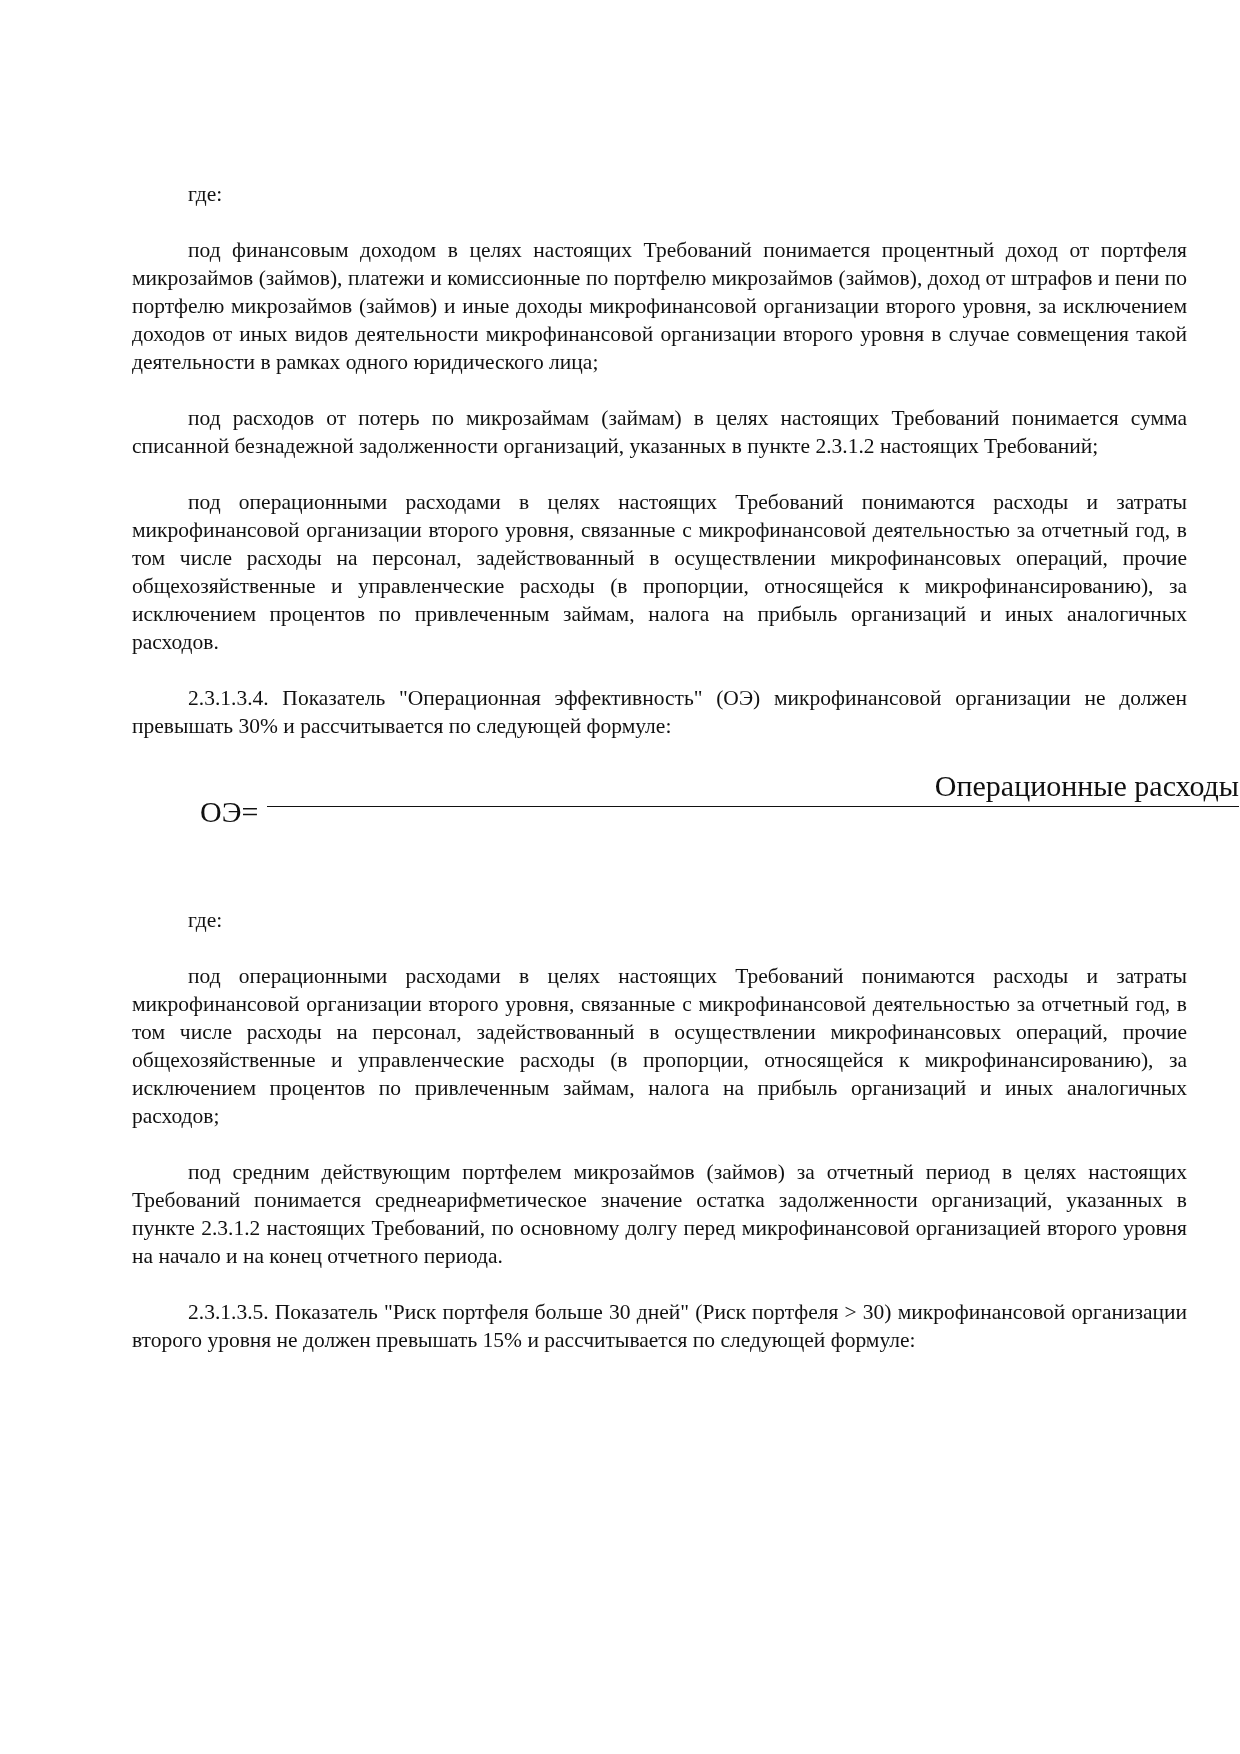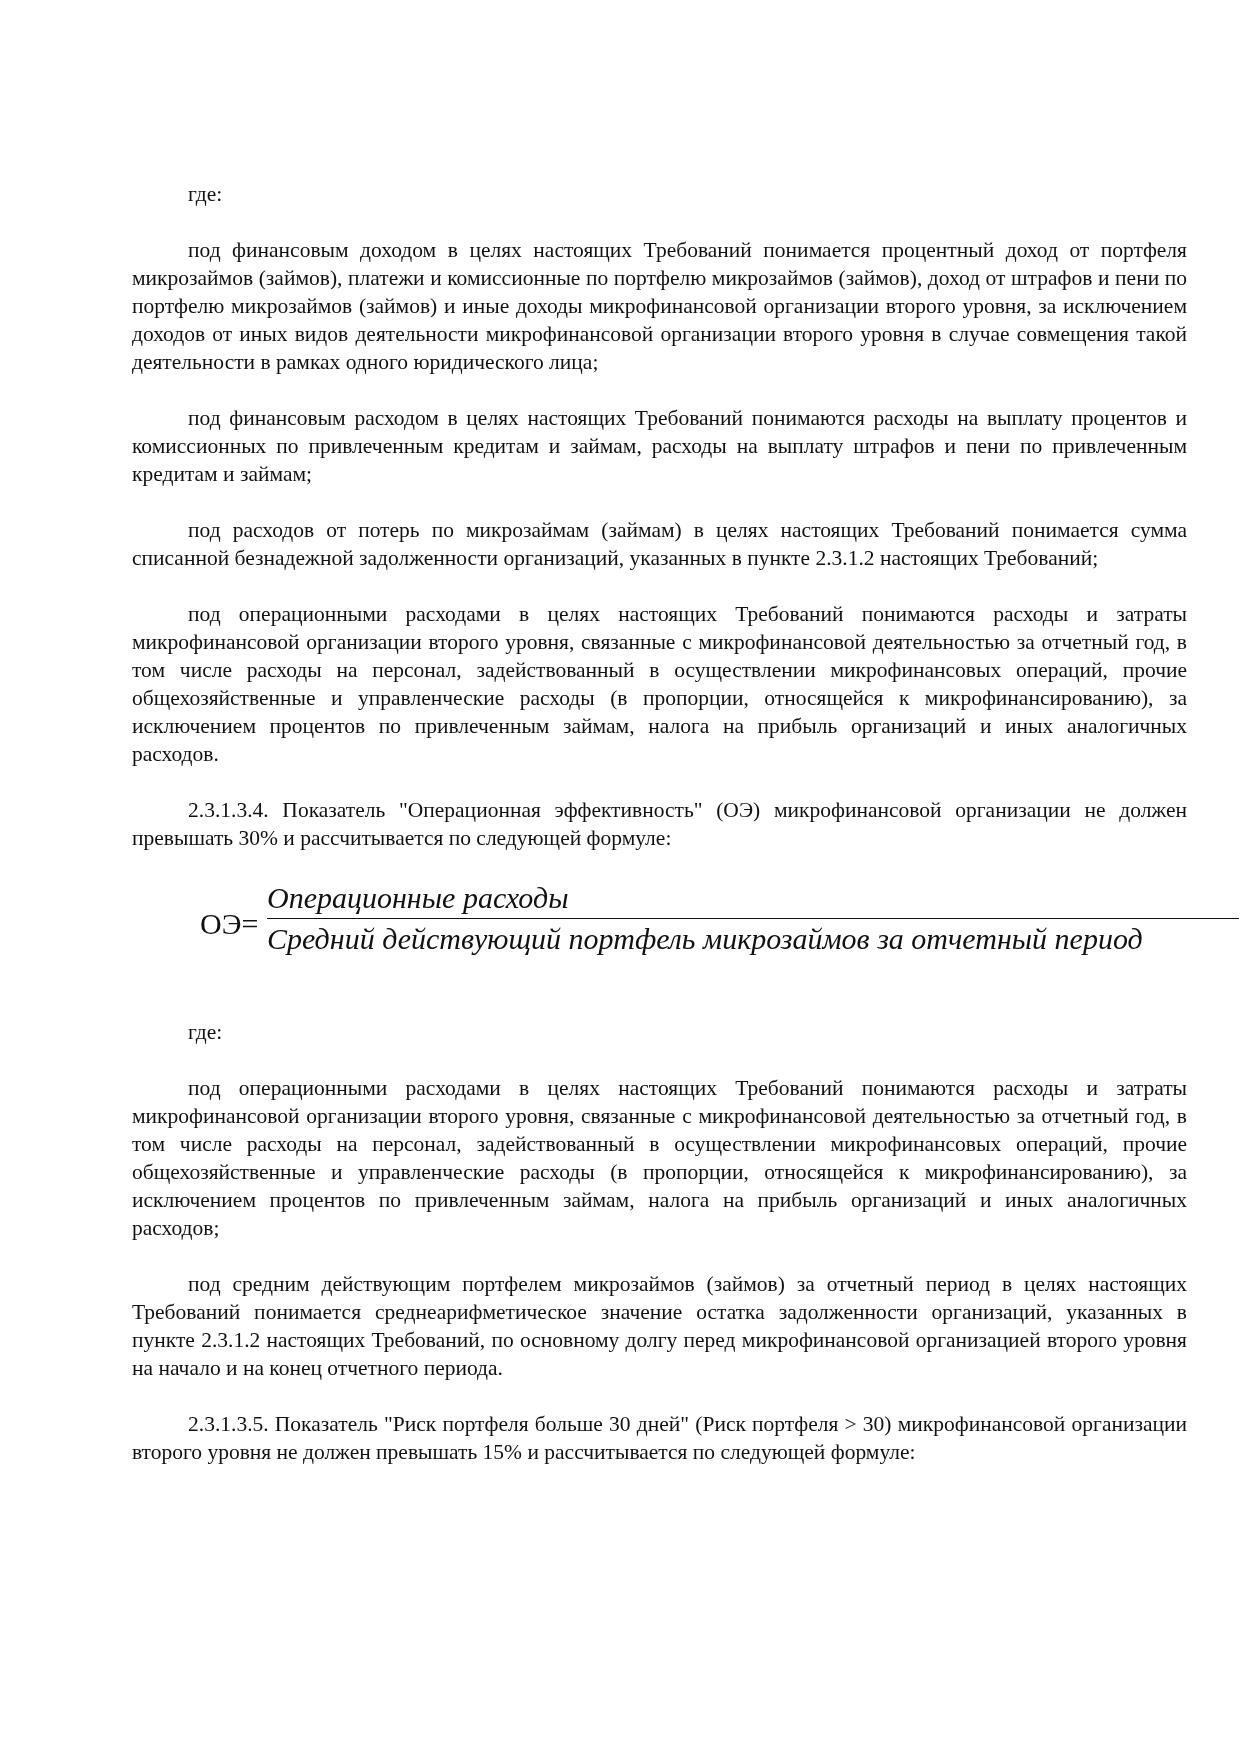--- a/index.html
+++ b/index.html
@@ -9,43 +9,41 @@
       font-family: "Liberation Serif", serif; font-size: 21.5px; line-height: 28px;
       color: #111111;
     }
     .p { text-align: justify; text-indent: 56px; margin: 16px 0 28px 0; }
     .where { margin: 0 0 28px 0; padding-left: 56px; }
     .formula {
       position: relative; height: 110px; margin: 10px 0 28px 0;
       font-family: "Liberation Serif", serif; font-size: 30px;
     }
     .f-lhs { position: absolute; left: 68px; top: 30px; }
-    .f-frac { position: absolute; left: 135px; top: 0; width: 972px; text-align: left; font-style: italic; }
+    .f-frac { position: absolute; left: 135px; top: 0; width: 972px; text-align: right; }
     .f-num { display: block; height: 36px; line-height: 36px; }
     .f-line { display: block; border-top: 1.5px solid #111; margin: 2px 0; }
     .f-den { display: block; height: 36px; line-height: 36px; }
     .f-comma { position: absolute; left: 1110px; top: 36px; }
   </style>
 </head>
 <body>
 
 <div class="page">
   <div class="where">где:</div>
   <p class="p">под финансовым доходом в целях настоящих Требований понимается процентный доход от портфеля микрозаймов (займов), платежи и комиссионные по портфелю микрозаймов (займов), доход от штрафов и пени по портфелю микрозаймов (займов) и иные доходы микрофинансовой организации второго уровня, за исключением доходов от иных видов деятельности микрофинансовой организации второго уровня в случае совмещения такой деятельности в рамках одного юридического лица;</p>
-  <p class="p">под финансовым расходом в целях настоящих Требований понимаются расходы на выплату процентов и комиссионных по привлеченным кредитам и займам, расходы на выплату штрафов и пени по привлеченным кредитам и займам;</p>
   <p class="p">под расходов от потерь по микрозаймам (займам) в целях настоящих Требований понимается сумма списанной безнадежной задолженности организаций, указанных в пункте 2.3.1.2 настоящих Требований;</p>
   <p class="p">под операционными расходами в целях настоящих Требований понимаются расходы и затраты микрофинансовой организации второго уровня, связанные с микрофинансовой деятельностью за отчетный год, в том числе расходы на персонал, задействованный в осуществлении микрофинансовых операций, прочие общехозяйственные и управленческие расходы (в пропорции, относящейся к микрофинансированию), за исключением процентов по привлеченным займам, налога на прибыль организаций и иных аналогичных расходов.</p>
   <p class="p">2.3.1.3.4. Показатель "Операционная эффективность" (ОЭ) микрофинансовой организации не должен превышать 30% и рассчитывается по следующей формуле:</p>
 
   <div class="formula">
     <span class="f-lhs">ОЭ=</span>
     <div class="f-frac">
       <span class="f-num">Операционные расходы</span>
       <span class="f-line"></span>
-      <span class="f-den">Средний действующий портфель микрозаймов за отчетный период</span>
     </div>
     <span class="f-comma">,</span>
   </div>
 
   <div class="where">где:</div>
   <p class="p">под операционными расходами в целях настоящих Требований понимаются расходы и затраты микрофинансовой организации второго уровня, связанные с микрофинансовой деятельностью за отчетный год, в том числе расходы на персонал, задействованный в осуществлении микрофинансовых операций, прочие общехозяйственные и управленческие расходы (в пропорции, относящейся к микрофинансированию), за исключением процентов по привлеченным займам, налога на прибыль организаций и иных аналогичных расходов;</p>
   <p class="p">под средним действующим портфелем микрозаймов (займов) за отчетный период в целях настоящих Требований понимается среднеарифметическое значение остатка задолженности организаций, указанных в пункте 2.3.1.2 настоящих Требований, по основному долгу перед микрофинансовой организацией второго уровня на начало и на конец отчетного периода.</p>
   <p class="p">2.3.1.3.5. Показатель "Риск портфеля больше 30 дней" (Риск портфеля &gt; 30) микрофинансовой организации второго уровня не должен превышать 15% и рассчитывается по следующей формуле:</p>
 </div>
 

